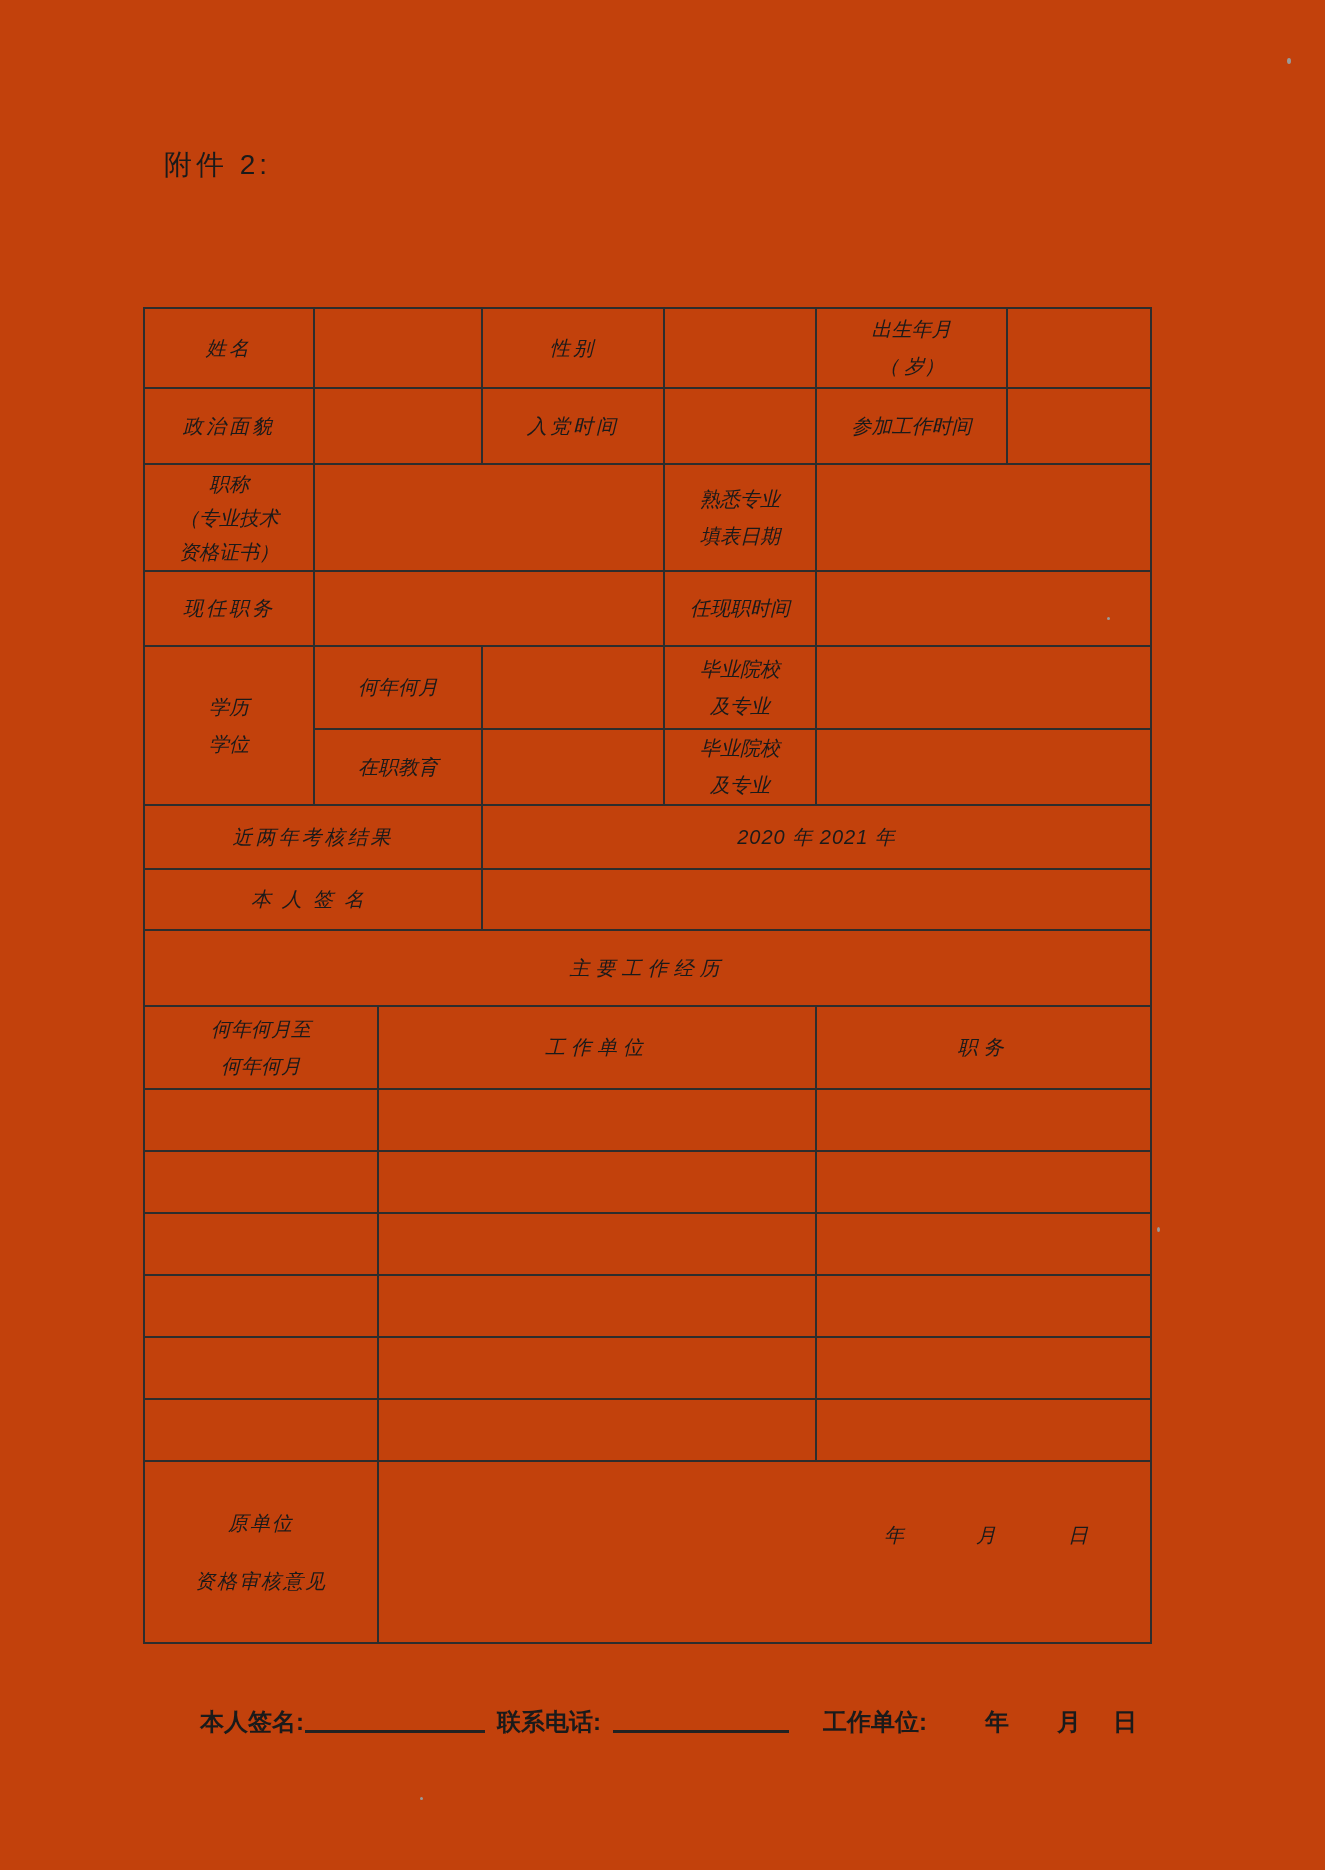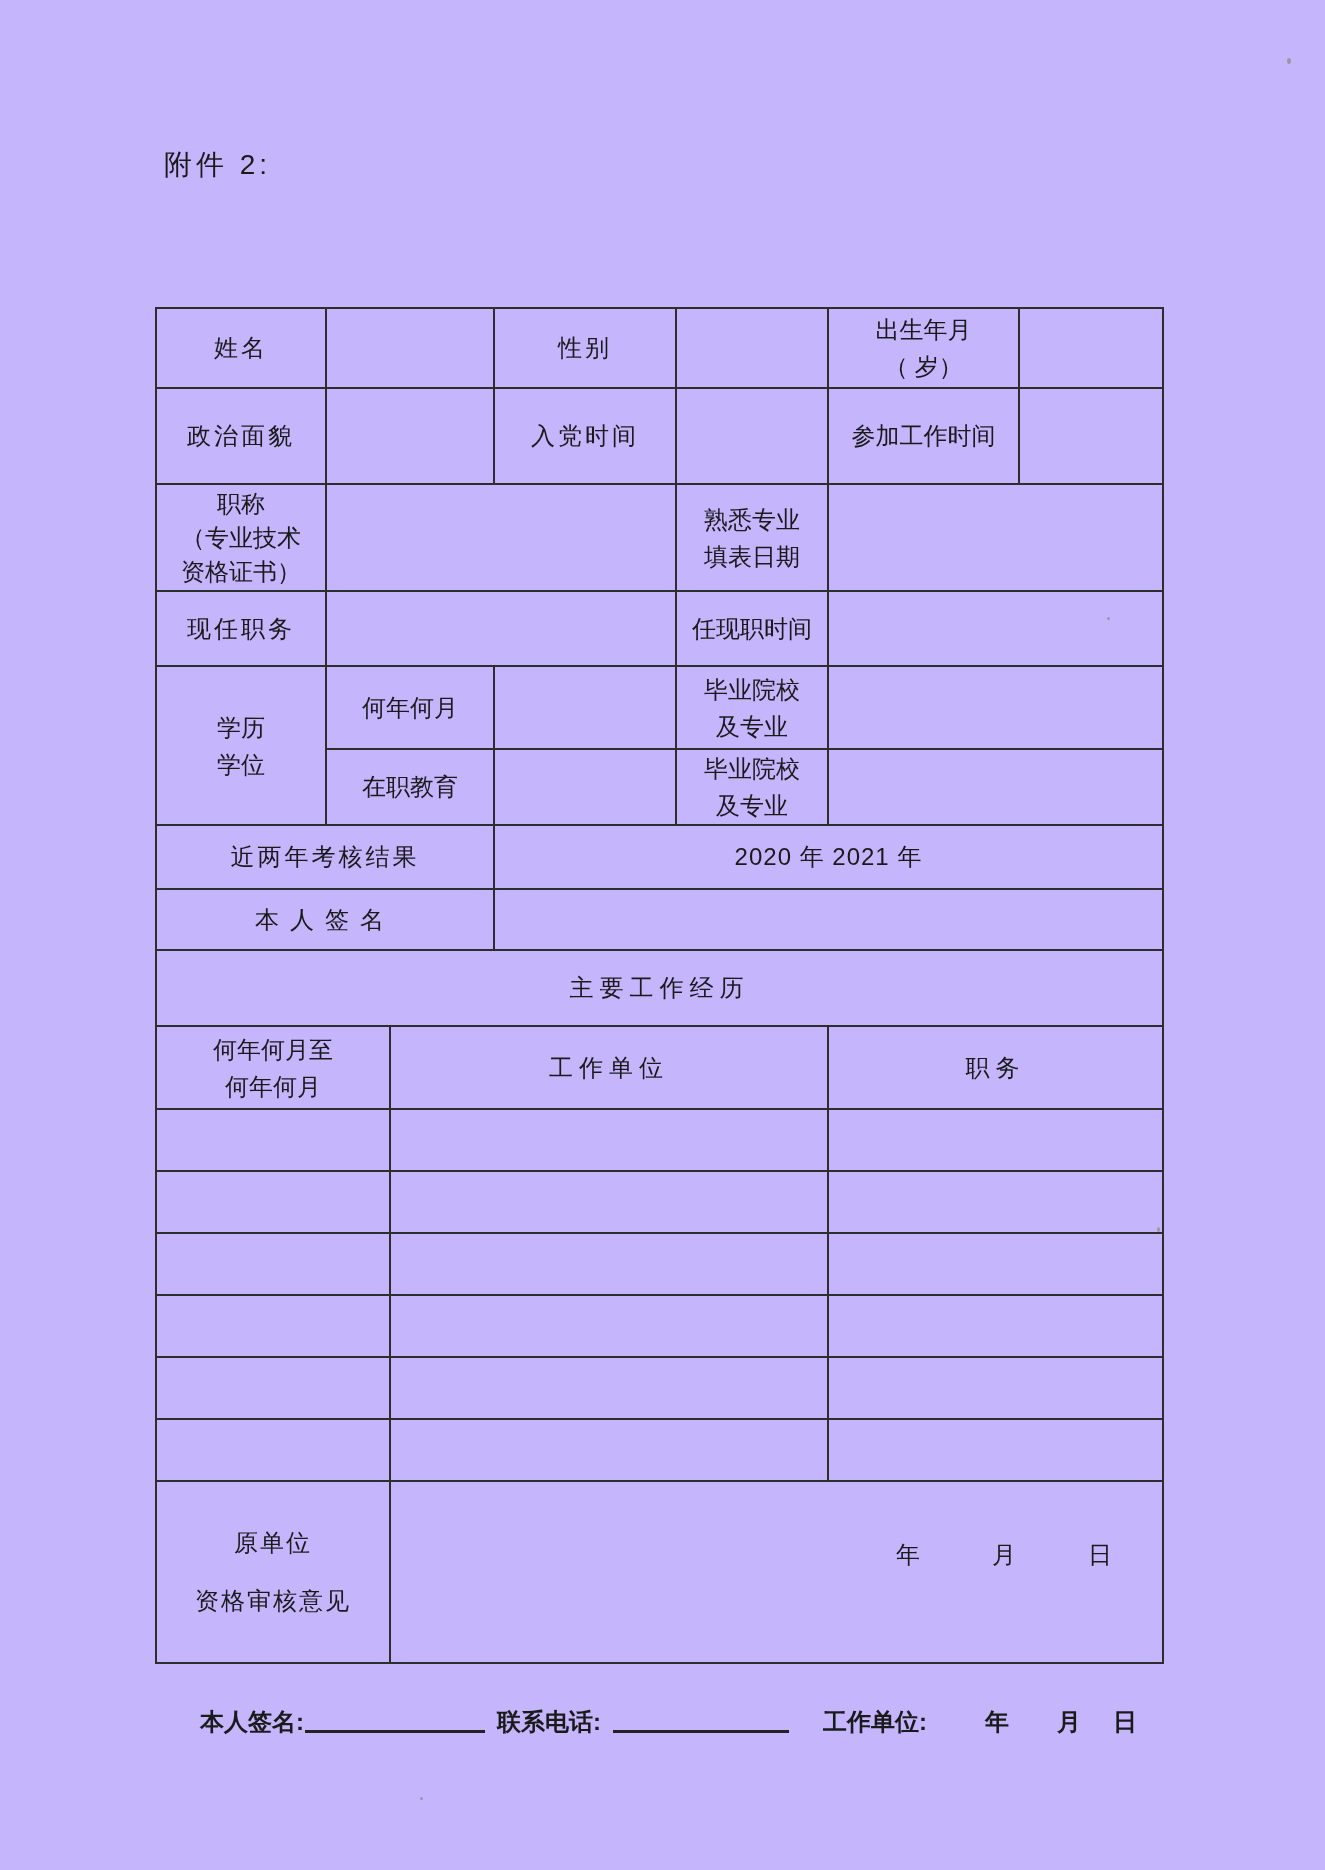--- a/index.html
+++ b/index.html
@@ -1,51 +1,52 @@
 <!DOCTYPE html>
 <html><head>
 <meta charset="utf-8">
 <style>
   html,body{margin:0;padding:0;background:#e8e8e8;}
   .page{
     position:relative;
     width:1325px;height:1870px;
     margin:0 auto;
-    background:#c4b5fd;
+    background:#c2410c;
     font-family:"Liberation Sans","DejaVu Sans",sans-serif;
     color:#1a1a1a;
     overflow:hidden;
   }
   .attachment{
     position:absolute;left:164px;top:146px;
     font-size:28px;letter-spacing:4px;
   }
   .doc-title{
     position:absolute;left:0;top:200px;width:100%;
     text-align:center;
     font-size:40px;font-weight:bold;letter-spacing:2px;
   }
   table.form{
-    position:absolute;left:155px;top:307px;
+    position:absolute;left:143px;top:307px;
     width:1007px;
     border-collapse:collapse;table-layout:fixed;
-    font-size:24px;
+    font-size:20px;
+    font-style:italic;
   }
   table.form td{
     border:2px solid #2d2d2d;
     text-align:center;vertical-align:middle;
     padding:0;overflow:hidden;
   }
   .lbl{letter-spacing:3px;}
   .ls-wide{letter-spacing:11px;}
   .ls-mid{letter-spacing:6px;margin-top:46px;}
   .two-line{line-height:37px;}
   .three-line{line-height:34px;}
   
-  .r1{height:80px}.r2{height:96px}.r3{height:107px}.r4{height:75px}
+  .r1{height:80px}.r2{height:76px}.r3{height:107px}.r4{height:75px}
   .r5{height:83px}.r6{height:75px}.r7{height:64px}.r8{height:61px}
   .r9{height:76px}.r10{height:83px}.rblank{height:62px}.r17{height:182px}
   td.appraisal-value{
     text-align:left;padding-left:12px;letter-spacing:1px;
   }
   td.approval-label{line-height:58px;letter-spacing:2px;}
   td.approval-content{vertical-align:bottom;text-align:left;}
   .approval-date{
     display:flex;gap:72px;
     padding:0 0 34px 505px;

